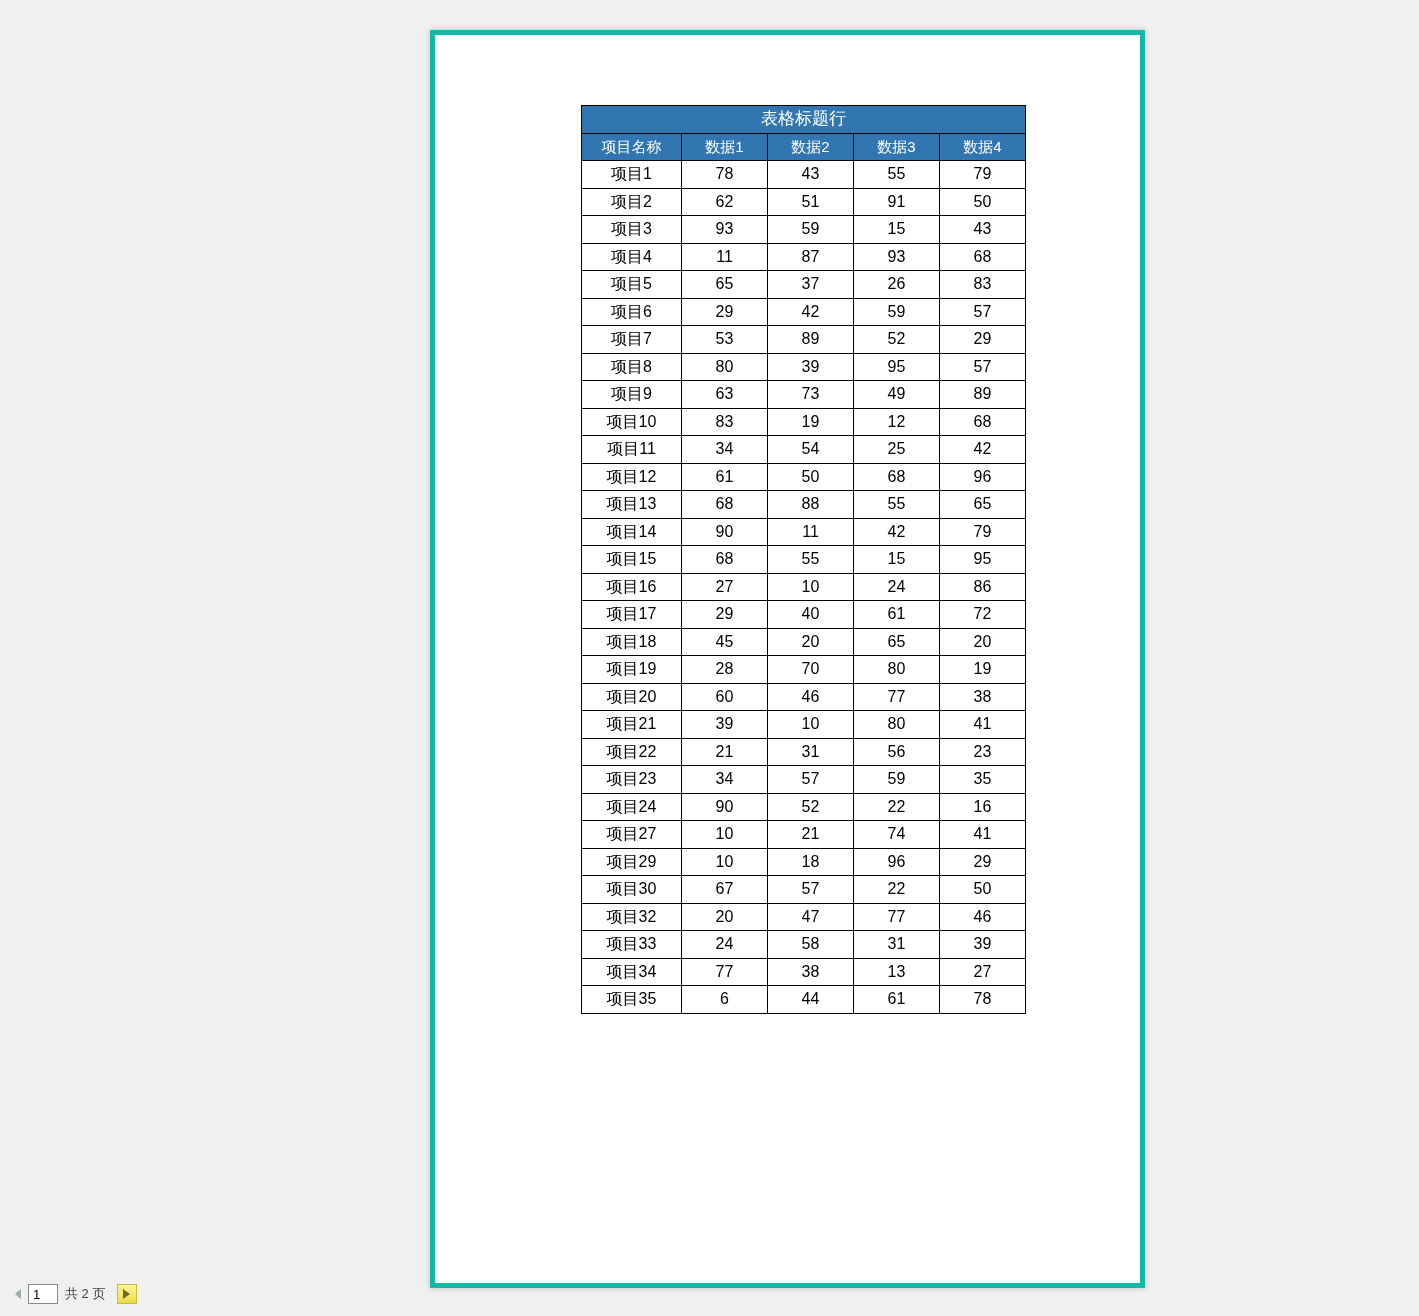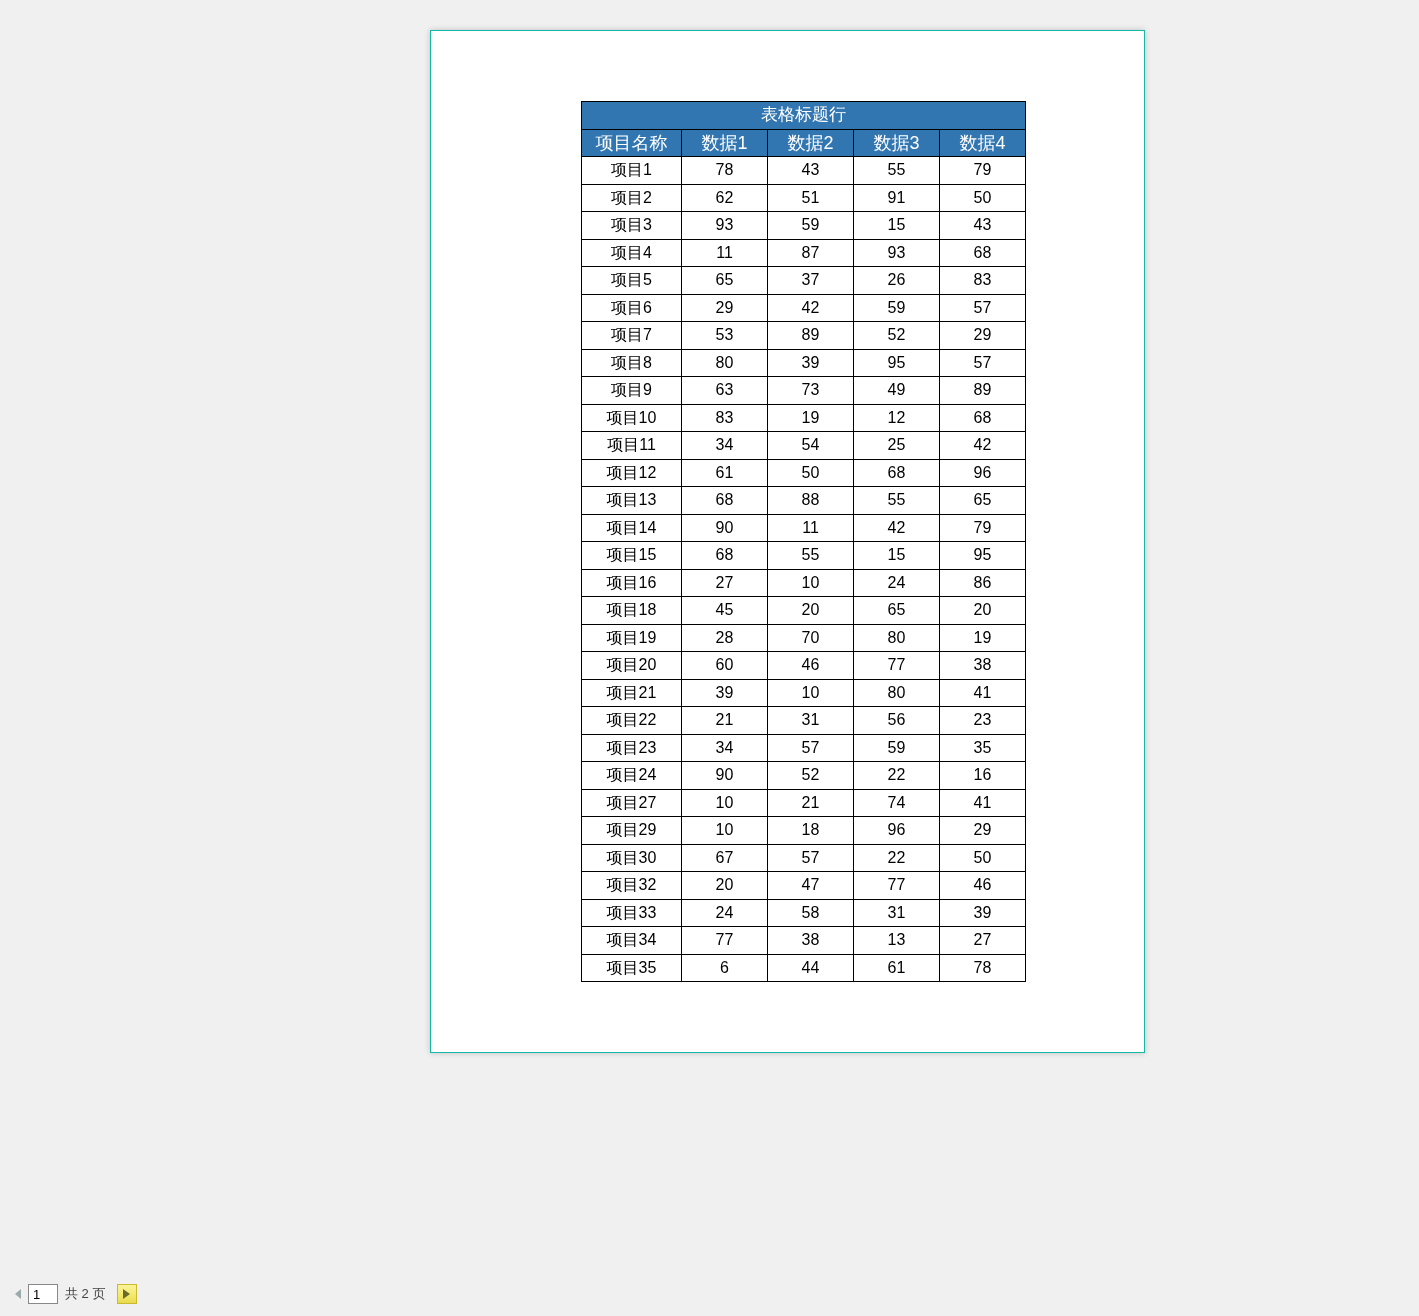--- a/index.html
+++ b/index.html
@@ -10,23 +10,23 @@
     background: #f0f0f0;
     font-family: "Microsoft YaHei", "SimSun", Arial, sans-serif;
     overflow: hidden;
     position: relative;
   }
   .page {
     position: absolute;
     left: 430px;
     top: 30px;
     width: 715px;
-    height: 1023px;
+    height: 1258px;
     background: #ffffff;
-    border: 1px solid #14b8a6;
+    border: 5px solid #14b8a6;
     box-shadow: 0 0 6px rgba(0,0,0,0.2);
     box-sizing: border-box;
     padding: 70px 28px 50px 60px;
   }
   .tbl {
     border-collapse: collapse;
     width: 445px;
     margin: 0 auto;
     font-size: 16px;
   }
@@ -41,21 +41,21 @@
   .tbl .title-row th {
     background: #3276b1;
     color: #fff;
     font-weight: normal;
     font-size: 17px;
   }
   .tbl .header-row th {
     background: #3276b1;
     color: #fff;
     font-weight: normal;
-    font-size: 18px;
+    font-size: 15px;
   }
   .tbl td.name-col {
     width: 100px;
   }
   .tbl td.data-col {
     width: 86px;
   }
 
   
   .pager {
@@ -227,20 +227,27 @@
           <td class="data-col">55</td>
           <td class="data-col">15</td>
           <td class="data-col">95</td>
         </tr>
         <tr>
           <td class="name-col">项目16</td>
           <td class="data-col">27</td>
           <td class="data-col">10</td>
           <td class="data-col">24</td>
           <td class="data-col">86</td>
+        </tr>
+        <tr>
+          <td class="name-col">项目17</td>
+          <td class="data-col">29</td>
+          <td class="data-col">40</td>
+          <td class="data-col">61</td>
+          <td class="data-col">72</td>
         </tr>
         <tr>
           <td class="name-col">项目18</td>
           <td class="data-col">45</td>
           <td class="data-col">20</td>
           <td class="data-col">65</td>
           <td class="data-col">20</td>
         </tr>
         <tr>
           <td class="name-col">项目19</td>

